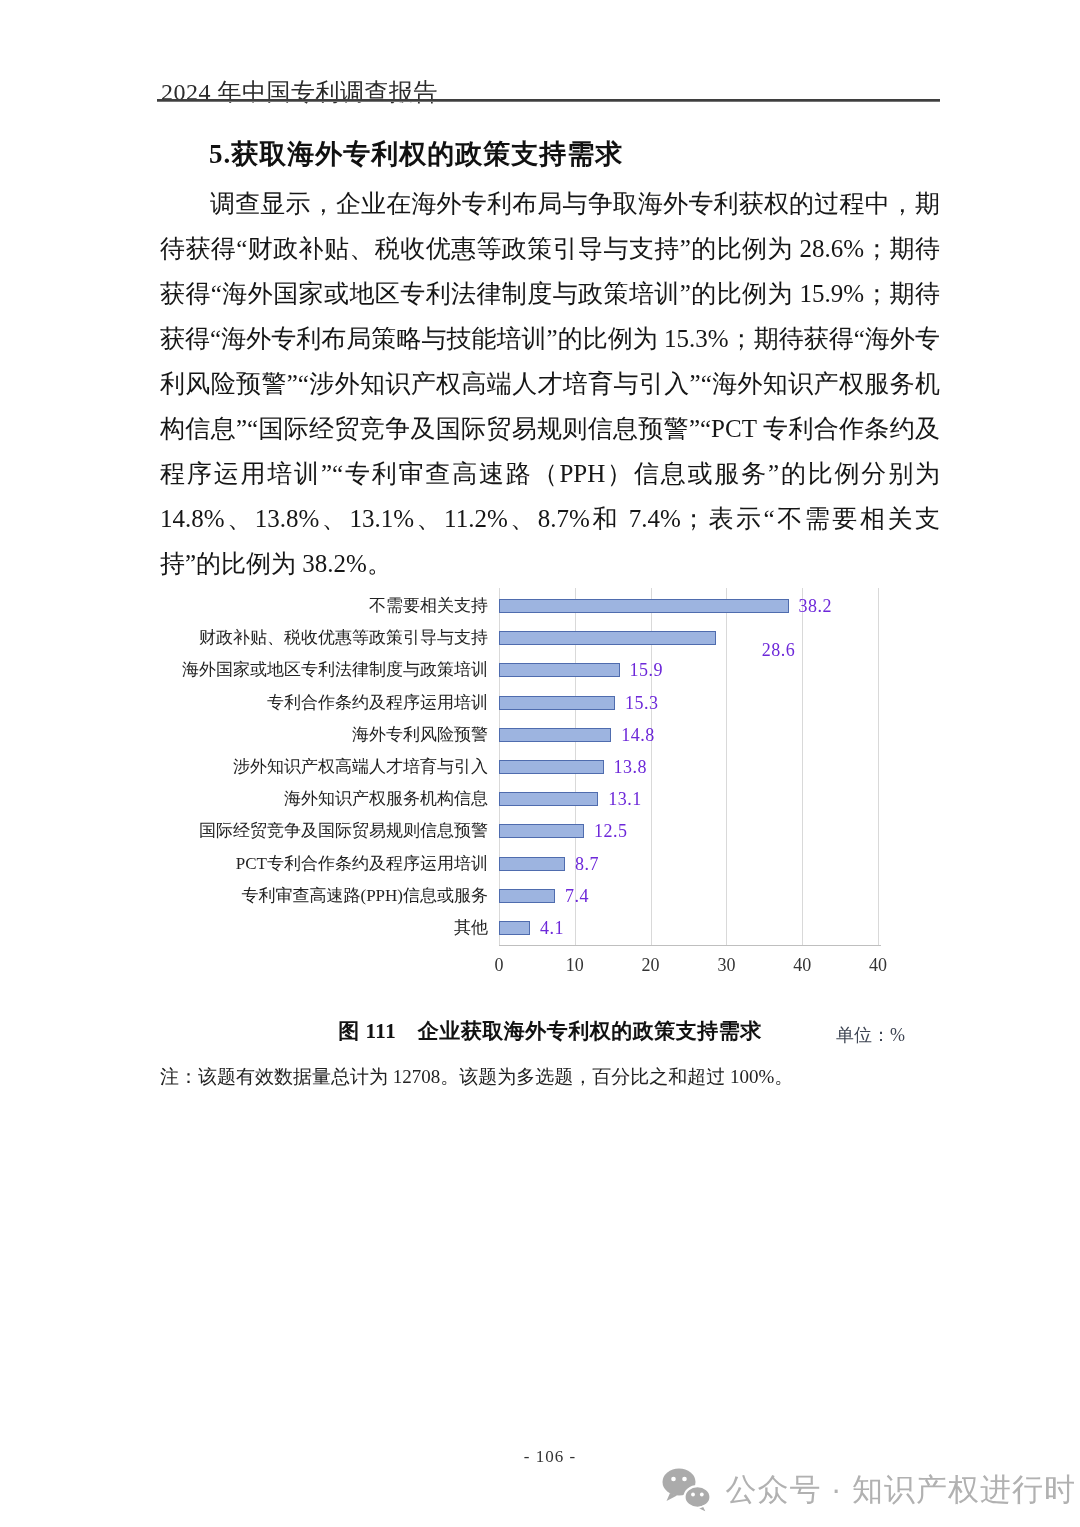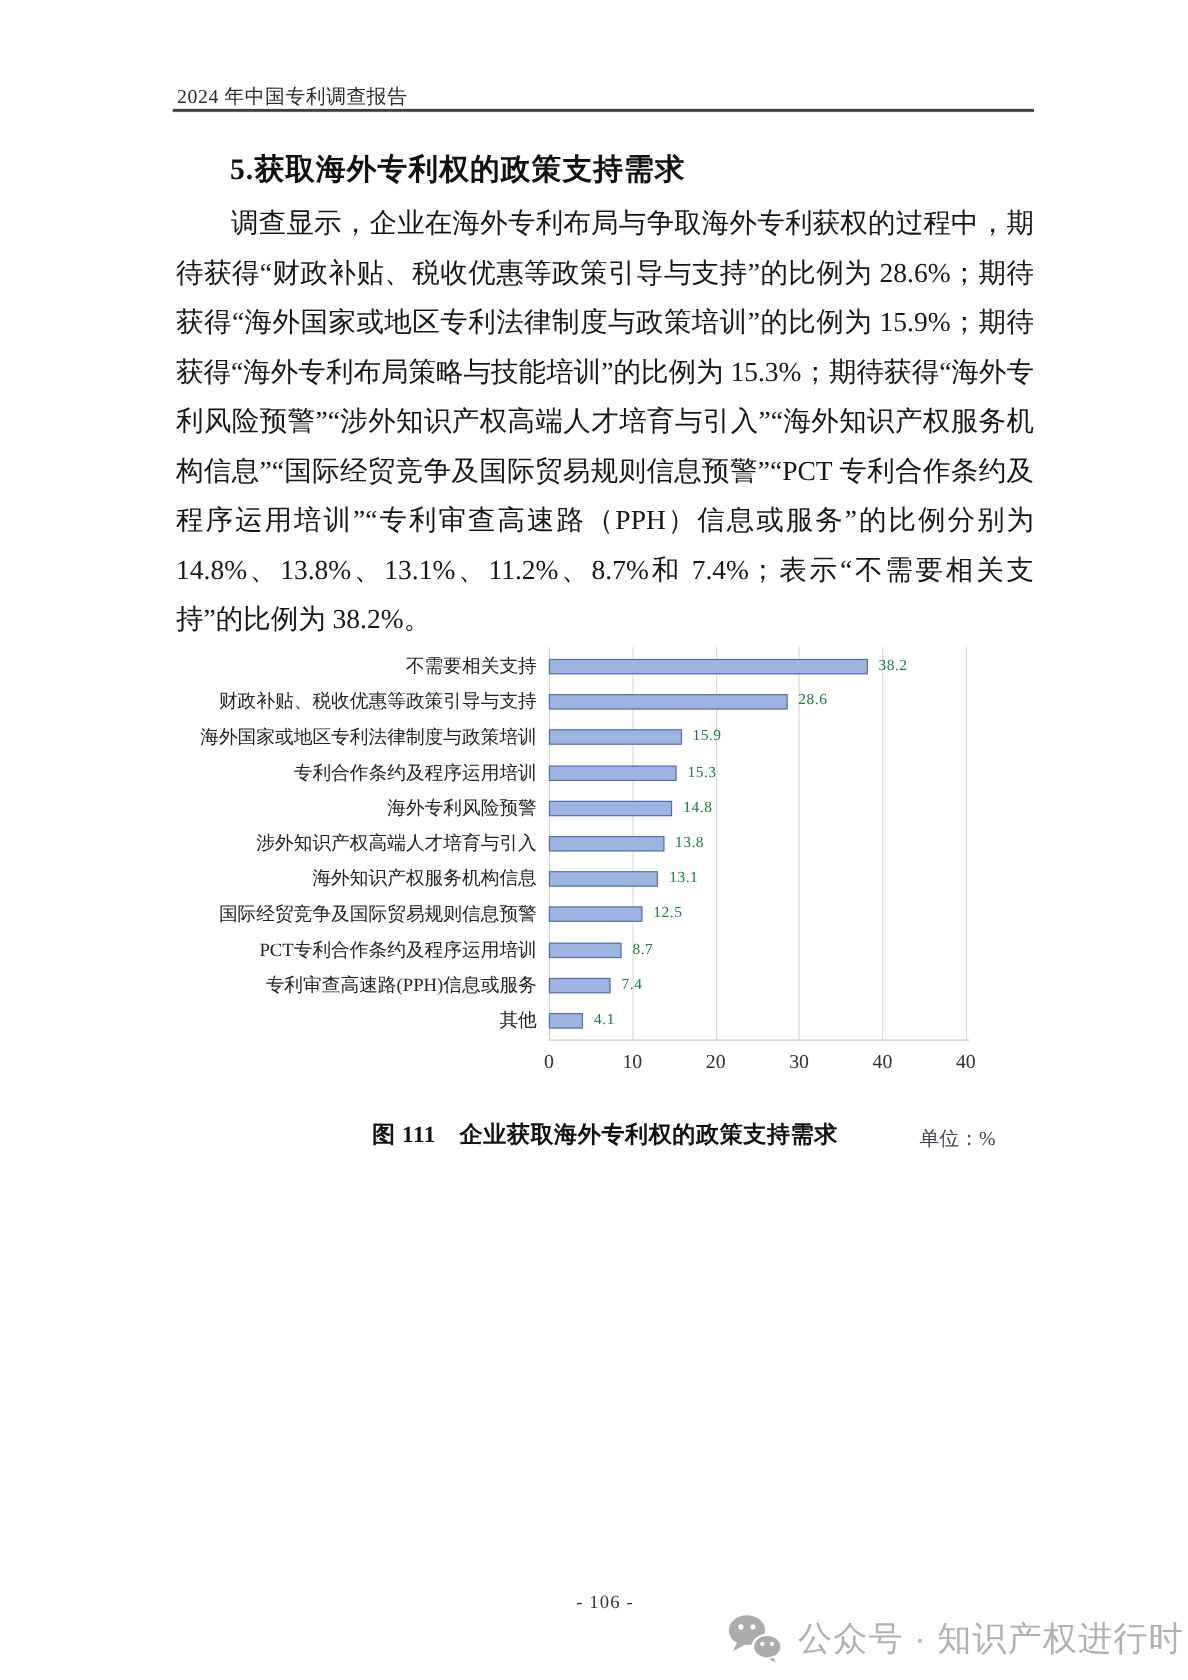--- a/index.html
+++ b/index.html
@@ -4,40 +4,40 @@
 <style>
   * { margin:0; padding:0; box-sizing:border-box; }
   html,body { background:#ffffff; }
   .page {
     position:relative; width:1080px; height:1527px;
     background:#ffffff; overflow:hidden;
     font-family:"Liberation Serif","DejaVu Serif",serif;
     color:#1a1a1a;
   }
   
-  .report-header { position:absolute; left:161px; top:76px; font-size:18px; letter-spacing:0.5px; color:#2b2b2b; }
+  .report-header { position:absolute; left:161px; top:76px; font-size:24px; letter-spacing:0.5px; color:#2b2b2b; }
   .header-rule { position:absolute; left:157px; top:99px; width:783px; height:3px;
                  background:linear-gradient(#3f3f3f 70%, #b5b5b5); }
   
   .section-heading { position:absolute; left:209px; top:136px; font-size:27px; font-weight:bold; letter-spacing:1px; color:#111; }
   
   .body-paragraph {
     position:absolute; left:160px; top:181px; width:780px;
     font-size:25px; line-height:45px; text-align:justify; text-justify:inter-ideograph;
     color:#161616;
   }
   .body-paragraph::first-line { }
   
   .chart-box { position:absolute; left:160px; top:582px; width:800px; height:430px; }
   .gridline { position:absolute; width:1px; }
   .x-axis-line { position:absolute; height:1px; }
   .category-label { position:absolute; left:0; width:328px; text-align:right; font-size:17px;
                     white-space:nowrap; color:#222; line-height:24px; }
   .bar { position:absolute; }
-  .bar-value { position:absolute; font-size:14px; color:#15803d; line-height:24px; letter-spacing:0.5px; }
+  .bar-value { position:absolute; font-size:18px; color:#6d28d9; line-height:24px; letter-spacing:0.5px; }
   .x-tick { position:absolute; width:40px; text-align:center; font-size:18px; color:#333; }
   .unit-label { position:absolute; left:836px; top:983px; font-size:18px; color:#3d4452;margin-top:40px; }
   
   .figure-caption { position:absolute; left:160px; top:1017px; width:780px; text-align:center;
                     font-size:21px; font-weight:bold; color:#111; letter-spacing:0.5px; }
   .note-text { position:absolute; left:160px; top:1064px; width:780px; font-size:19px; color:#222; }
   
   .page-number { position:absolute; left:160px; top:1447px; width:780px; text-align:center;
                  font-size:17px; color:#333; letter-spacing:1px; }
   
@@ -70,21 +70,21 @@
       <div class="gridline" style="left: 642.2px; top: 6px; height: 357px; background: rgb(217, 217, 217);"></div>
       <div class="x-tick" style="left: 622.2px; top: 373px;">40</div>
       <div class="gridline" style="left: 718px; top: 6px; height: 357px; background: rgb(217, 217, 217);"></div>
       <div class="x-tick" style="left: 698px; top: 373px;">40</div>
       <div class="x-axis-line" style="left: 339px; top: 363px; width: 382px; background: rgb(191, 191, 191);"></div>
       <div class="category-label" style="top: 12px;">不需要相关支持</div>
       <div class="bar" style="left: 339px; top: 17px; width: 289.556px; height: 14px; background: rgb(157, 180, 224); border: 1px solid rgb(79, 108, 174);"></div>
       <div class="bar-value" style="left: 638.556px; top: 12px;">38.2</div>
       <div class="category-label" style="top: 44.2px;">财政补贴、税收优惠等政策引导与支持</div>
       <div class="bar" style="left: 339px; top: 49.2px; width: 216.788px; height: 14px; background: rgb(157, 180, 224); border: 1px solid rgb(79, 108, 174);"></div>
-      <div class="bar-value" style="left: 565.788px; top: 43px;">28.6</div>
+      <div class="bar-value" style="left: 565.788px; top: 56px; padding-left: 36px;">28.6</div>
       <div class="category-label" style="top: 76.4px;">海外国家或地区专利法律制度与政策培训</div>
       <div class="bar" style="left: 339px; top: 81.4px; width: 120.522px; height: 14px; background: rgb(157, 180, 224); border: 1px solid rgb(79, 108, 174);"></div>
       <div class="bar-value" style="left: 469.522px; top: 76.4px;">15.9</div>
       <div class="category-label" style="top: 108.6px;">专利合作条约及程序运用培训</div>
       <div class="bar" style="left: 339px; top: 113.6px; width: 115.974px; height: 14px; background: rgb(157, 180, 224); border: 1px solid rgb(79, 108, 174);"></div>
       <div class="bar-value" style="left: 464.974px; top: 108.6px;">15.3</div>
       <div class="category-label" style="top: 140.8px;">海外专利风险预警</div>
       <div class="bar" style="left: 339px; top: 145.8px; width: 112.184px; height: 14px; background: rgb(157, 180, 224); border: 1px solid rgb(79, 108, 174);"></div>
       <div class="bar-value" style="left: 461.184px; top: 140.8px;">14.8</div>
       <div class="category-label" style="top: 173px;">涉外知识产权高端人才培育与引入</div>
@@ -104,20 +104,21 @@
       <div class="bar-value" style="left: 405.092px; top: 301.8px;">7.4</div>
       <div class="category-label" style="top: 334px;">其他</div>
       <div class="bar" style="left: 339px; top: 339px; width: 31.078px; height: 14px; background: rgb(157, 180, 224); border: 1px solid rgb(79, 108, 174);"></div>
       <div class="bar-value" style="left: 380.078px; top: 334px; text-align: right;">4.1</div>
     </div>
 
   <div class="unit-label">单位：%</div>
 
   <div class="figure-caption">图 111　企业获取海外专利权的政策支持需求</div>
 
+  <div class="note-text">注：该题有效数据量总计为 12708。该题为多选题，百分比之和超过 100%。</div>
 
   <div class="page-number">- 106 -</div>
 
   <div class="watermark">
     <svg class="wechat-icon" width="54" height="54" viewBox="0 0 54 54">
       <g fill="#ababab">
         <ellipse cx="20" cy="19" rx="16.5" ry="13.5"></ellipse>
         <path d="M11 30 L7.5 38 L18 32.5 Z"></path>
       </g>
       <g fill="#ffffff">

